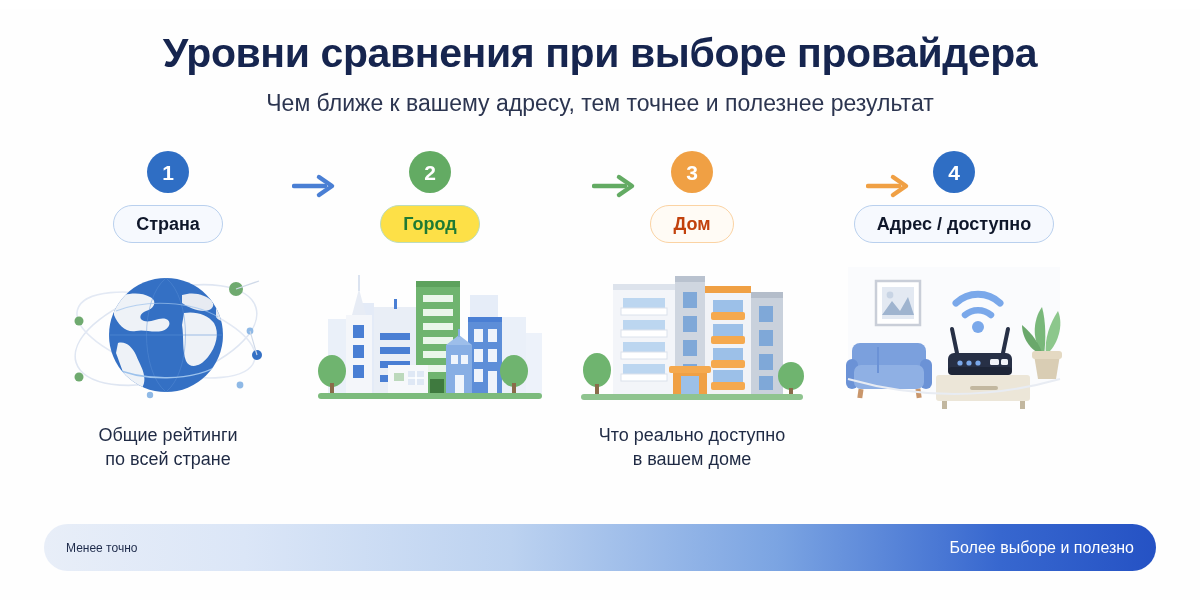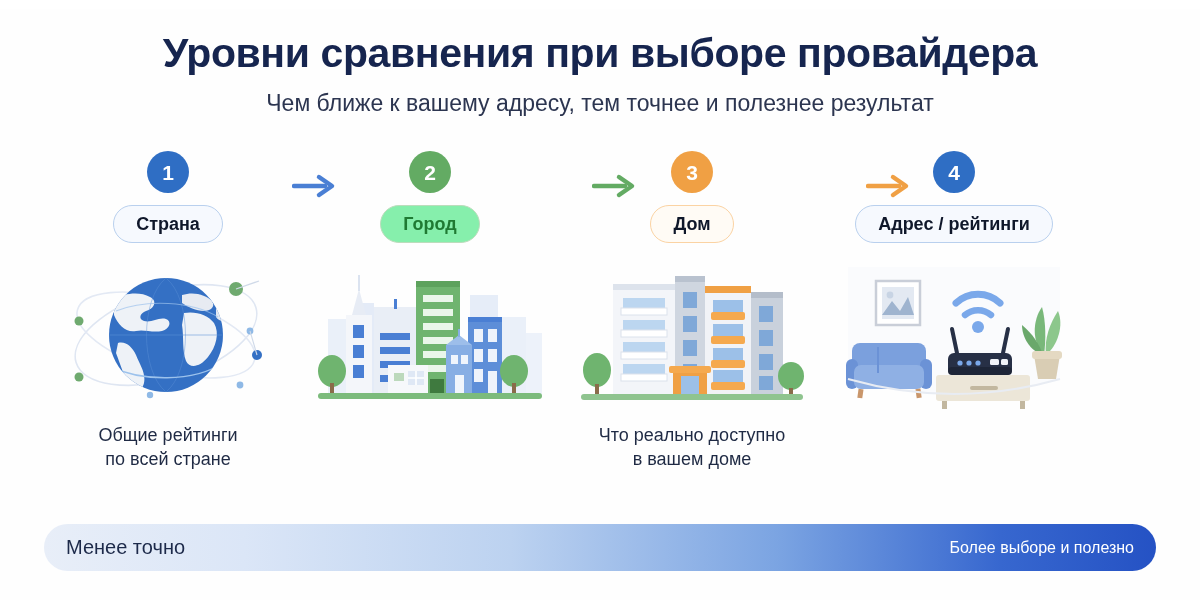--- a/index.html
+++ b/index.html
@@ -69,22 +69,22 @@
     margin-top:12px;
     height:38px;
     padding:0 22px;
     border-radius:19px;
     display:flex; align-items:center; justify-content:center;
     font-size:18px;
     font-weight:bold;
     background:#ffffff;
   }
   .p-blue   { border:1.6px solid #b9d0ee; color:#0f172a; background:#f6f9fe; }
-  .p-green  { border:1.6px solid #bcdcbc; color:#1f7a33; background:#86efac; }
-  .p-orange { border:1.6px solid #fbd3a3; color:#0f172a; background:#fffbf5; }
+  .p-green  { border:1.6px solid #bcdcbc; color:#1f7a33; background:#fde047; }
+  .p-orange { border:1.6px solid #fbd3a3; color:#c2410c; background:#fffbf5; }
 
   
   .art-wrap {
     margin-top:16px;
     width:250px; height:150px;
     display:flex; align-items:center; justify-content:center;
     position:relative;
   }
   .art-wrap svg { display:block; }
 
@@ -112,21 +112,21 @@
   .scale-bar {
     position:absolute;
     left:44px; top:515px;
     width:1112px; height:47px;
     border-radius:24px;
     background:linear-gradient(90deg,#e8eef8 0%,#dbe6f7 18%,#bcd2f0 42%,#7ba4e2 66%,#3767cf 86%,#2552c4 100%);
     display:flex; align-items:center; justify-content:space-between;
     padding:0 22px;
   }
   .scale-left {
-    font-size:20px;
+    font-size:12px;
     color:#1d2a4a;
   }
   .scale-right {
     font-size:16px;
     color:#ffffff;
   }
 </style>
 </head>
 <body>
 
@@ -330,21 +330,21 @@
 
           <rect x="4" y="136" width="222" height="6" rx="3" fill="#8fc48f"></rect>
         </svg>
       </div>
       <div class="caption">Что реально доступно
 в вашем доме</div>
     </div>
 
     <div class="step step-4">
       <div class="badge b-blue">4</div>
-      <div class="pill p-blue">Адрес / рейтинги</div>
+      <div class="pill p-blue">Адрес / доступно</div>
       <div class="art-wrap">
         <svg width="244" height="150" viewBox="0 0 244 150">
 
           <path d="M16 8 H228 V120 Q122 150 16 120 Z" fill="#fafbfd"></path>
 
           <rect x="44" y="22" width="44" height="44" fill="#ffffff" stroke="#c9ced8" stroke-width="2.5"></rect>
           <rect x="50" y="28" width="32" height="32" fill="#e3e9f2"></rect>
           <path d="M50 56 L60 42 L68 52 L76 38 L82 56 Z" fill="#9fb4cf"></path>
           <circle cx="58" cy="36" r="3.4" fill="#c8d4e4"></circle>
 

